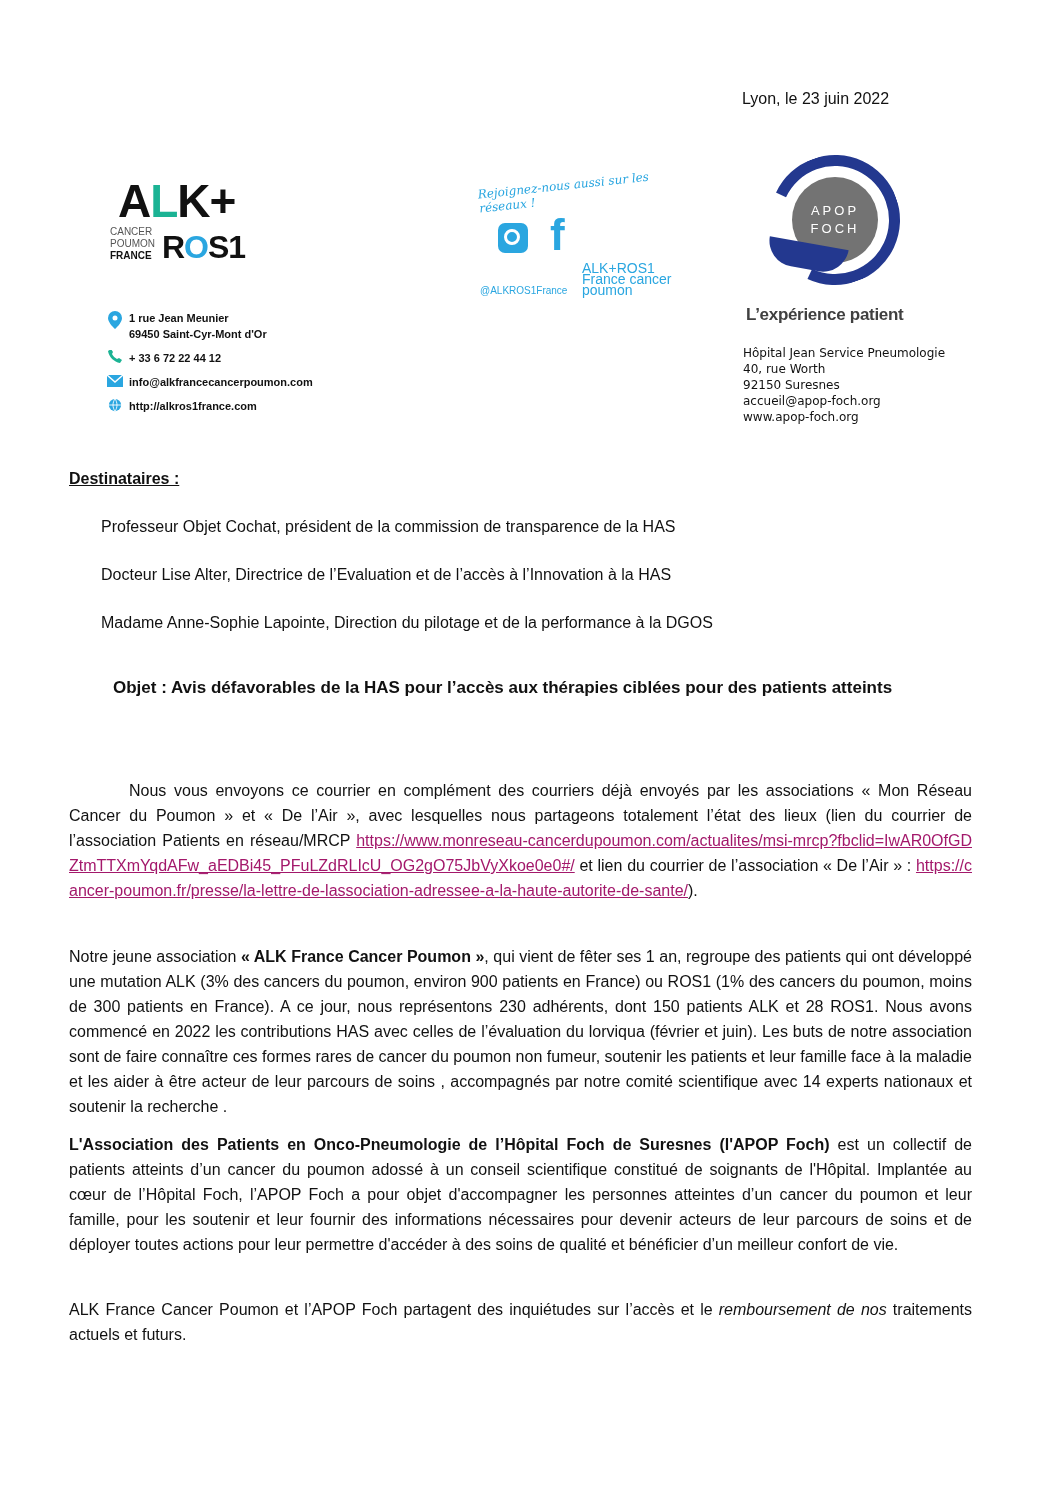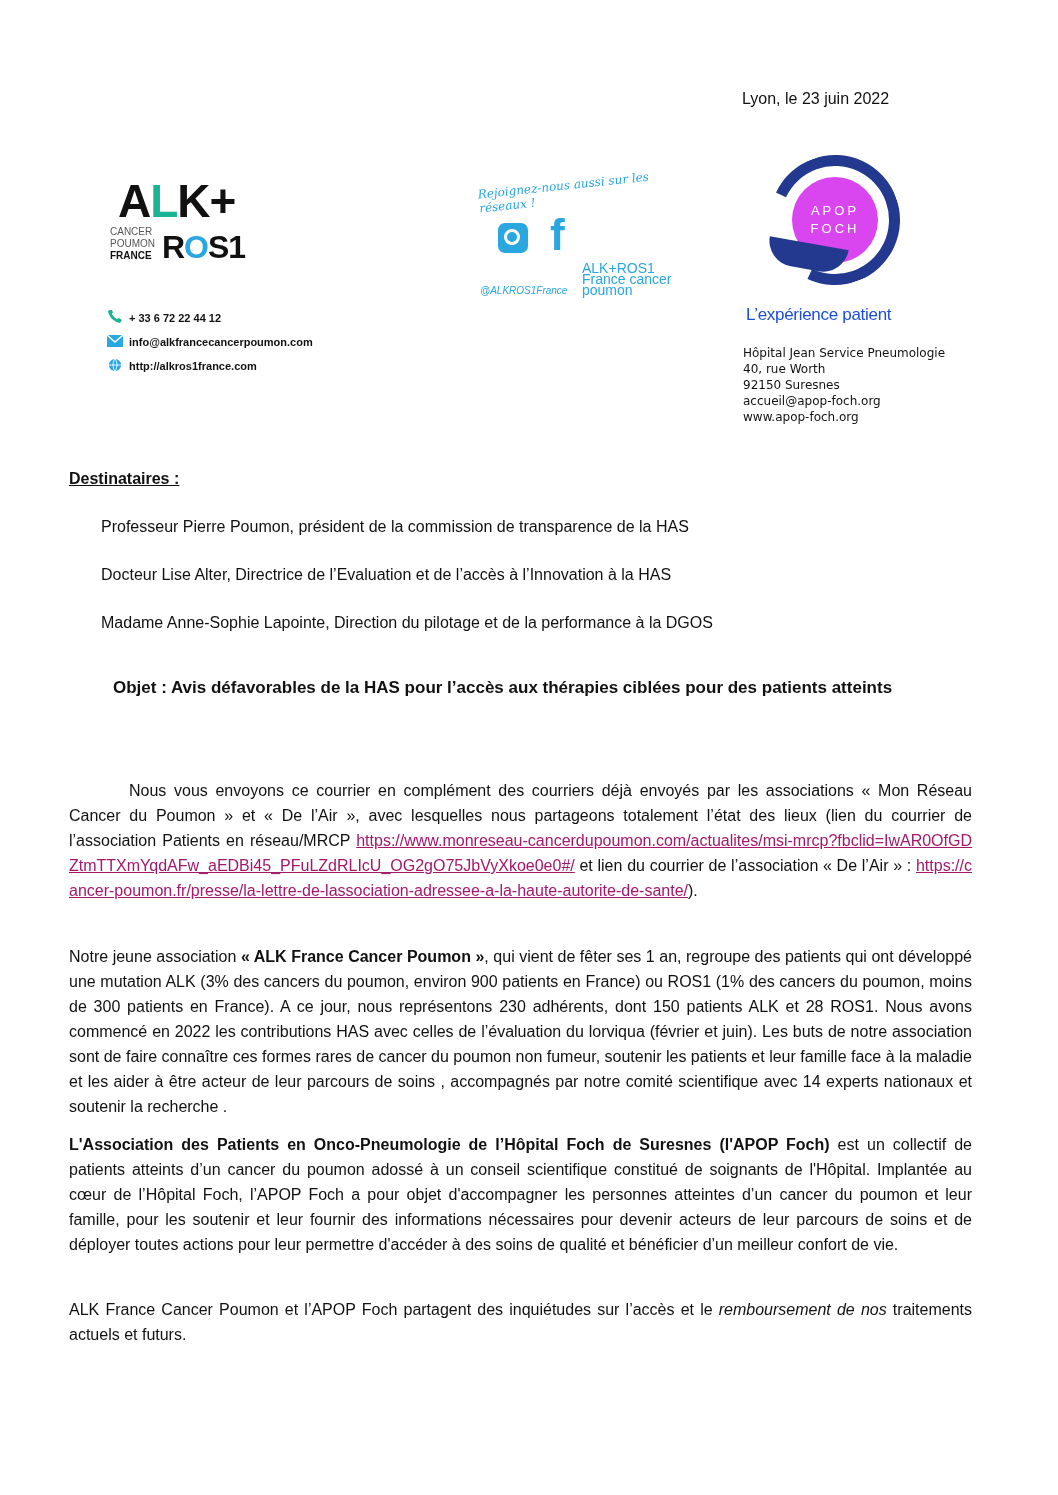--- a/index.html
+++ b/index.html
@@ -24,29 +24,29 @@
   .contact-row .ic { width: 18px; height: 14px; margin-right: 5px; flex-shrink: 0; }
   .contact-row .lines div { line-height: 16px; }
 
   
   .social { left: 470px; top: 175px; width: 210px; height: 125px; color: #2aa6e0; }
   .social .hand { position: absolute; left: 8px; top: 2px; font-family: "DejaVu Serif", serif; font-style: italic; font-size: 12px; line-height: 14px; transform: rotate(-6deg); }
   .social .insta { position: absolute; left: 28px; top: 48px; width: 30px; height: 30px; background: #2aa6e0; border-radius: 7px; }
   .social .insta::after { content: ""; position: absolute; left: 8px; top: 8px; width: 10px; height: 10px; border: 3px solid #fff; border-radius: 50%; box-sizing: content-box; left: 6px; top: 6px; }
   .social .fb { position: absolute; left: 80px; top: 38px; font-size: 44px; font-weight: 900; line-height: 44px; }
   .social .fbname { position: absolute; left: 112px; top: 88px; font-size: 14px; line-height: 11px; }
-  .social .igname { position: absolute; left: 10px; top: 110px; font-size: 10px; font-style: italic; }
+  .social .igname { position: absolute; left: 10px; top: 110px; font-size: 10px; }
 
   
   .apop { left: 765px; top: 155px; width: 150px; height: 140px; }
   .apop .ring { position: absolute; left: 5px; top: 0; width: 130px; height: 130px; border: 11px solid #23388f; border-radius: 50%; box-sizing: border-box; border-left-color: transparent; transform: rotate(-20deg); }
-  .apop .sun { position: absolute; left: 27px; top: 22px; width: 86px; height: 86px; background: #d946ef; border-radius: 50%; }
+  .apop .sun { position: absolute; left: 27px; top: 22px; width: 86px; height: 86px; background: #737373; border-radius: 50%; }
   .apop .sun span { position: absolute; width: 100%; text-align: center; color: #fff; font-size: 13px; letter-spacing: 3px; }
   .apop .hand { position: absolute; left: 2px; top: 88px; width: 80px; height: 26px; background: #23388f; border-radius: 0 0 40px 40px; transform: rotate(10deg); }
-  .apop-tag { left: 746px; top: 305px; font-size: 17px; font-weight: normal; color: #1d4ed8; letter-spacing: -0.3px; }
+  .apop-tag { left: 746px; top: 305px; font-size: 17px; font-weight: bold; color: #404040; letter-spacing: -0.3px; }
 
   .apop-addr { left: 743px; top: 345px; font-size: 12px; line-height: 16px; font-family: "DejaVu Sans", sans-serif; }
 
   .dest-title { left: 69px; top: 470px; font-size: 16px; font-weight: bold; text-decoration: underline; }
   .dest-list { left: 101px; top: 518px; font-size: 16px; }
   .dest-list div { height: 48px; }
 
   .object { left: 69px; top: 674px; width: 880px; font-size: 17px; font-weight: bold; line-height: 27px; }
   .object .l1 { padding-left: 44px; }
 
@@ -68,20 +68,30 @@
   <div class="alk-top"><span>A</span><span class="l">L</span><span>K+</span></div>
   <div class="alk-side">
     <div>CANCER</div>
     <div>POUMON</div>
     <div class="fr">FRANCE</div>
   </div>
   <div class="alk-ros"><span>R</span><span class="o">O</span><span>S1</span></div>
 </div>
 
 <div class="abs contacts">
+  <div class="contact-row">
+    <svg class="ic" viewBox="0 0 18 20" style="height:20px">
+        <path d="M9 1a7 7 0 0 0-7 7c0 5 7 11 7 11s7-6 7-11a7 7 0 0 0-7-7z" fill="#2aa6e0"></path>
+        <circle cx="9" cy="8" r="2.5" fill="#fff"></circle>
+      </svg>
+    <div class="lines">
+      <div>1 rue Jean Meunier</div>
+      <div>69450 Saint-Cyr-Mont d'Or</div>
+    </div>
+  </div>
   <div class="contact-row">
     <svg class="ic" viewBox="0 0 18 14">
         <path d="M2 1c1 6 6 11 12 12l2-3-3-2-2 1c-2-1-4-3-5-5l1-2-2-3z" fill="#1bb394"></path>
       </svg>
     <div class="lines">
         <div>+ 33 6 72 22 44 12</div>
       </div>
   </div>
   <div class="contact-row">
     <svg class="ic" viewBox="0 0 18 14">
@@ -124,21 +134,21 @@
 <div class="abs apop-addr">
   <div>Hôpital Jean Service Pneumologie</div>
   <div>40, rue Worth</div>
   <div>92150 Suresnes</div>
   <div>accueil@apop-foch.org</div>
   <div>www.apop-foch.org</div>
 </div>
 
 <div class="abs dest-title">Destinataires :</div>
 <div class="abs dest-list">
-  <div>Professeur Pierre Poumon, président de la commission de transparence de la HAS</div>
+  <div>Professeur Objet Cochat, président de la commission de transparence de la HAS</div>
   <div>Docteur Lise Alter, Directrice de l’Evaluation et de l’accès à l’Innovation à la HAS</div>
   <div>Madame Anne-Sophie Lapointe, Direction du pilotage et de la performance  à la DGOS</div>
 </div>
 
 <div class="abs object">
   <div class="l1">Objet : Avis défavorables de la HAS pour l’accès aux thérapies ciblées pour des patients atteints</div>
 </div>
 
 <div class="abs body-text p1">
   <span class="indent"></span><span>Nous vous envoyons ce courrier en complément des courriers déjà envoyés par les associations « Mon Réseau Cancer du Poumon » et « De l’Air », avec lesquelles nous partageons totalement l’état des lieux (lien du courrier de l’association Patients en réseau/MRCP </span><a class="link">https://www.monreseau-cancerdupoumon.com/actualites/msi-mrcp?fbclid=IwAR0OfGDZtmTTXmYqdAFw_aEDBi45_PFuLZdRLIcU_OG2gO75JbVyXkoe0e0#/</a><span> et lien du courrier de l’association « De l’Air » : </span><a class="link">https://cancer-poumon.fr/presse/la-lettre-de-lassociation-adressee-a-la-haute-autorite-de-sante/</a><span>).</span>

